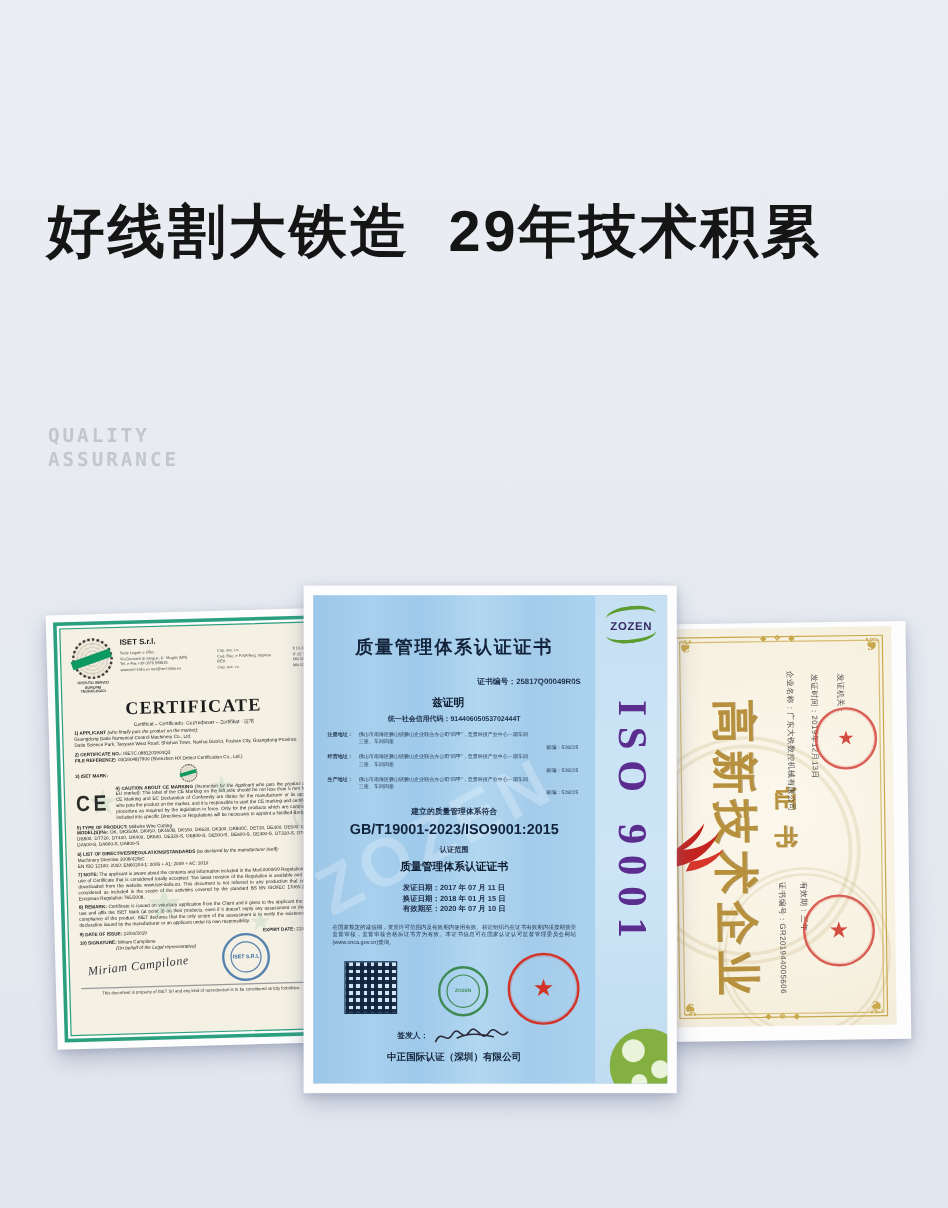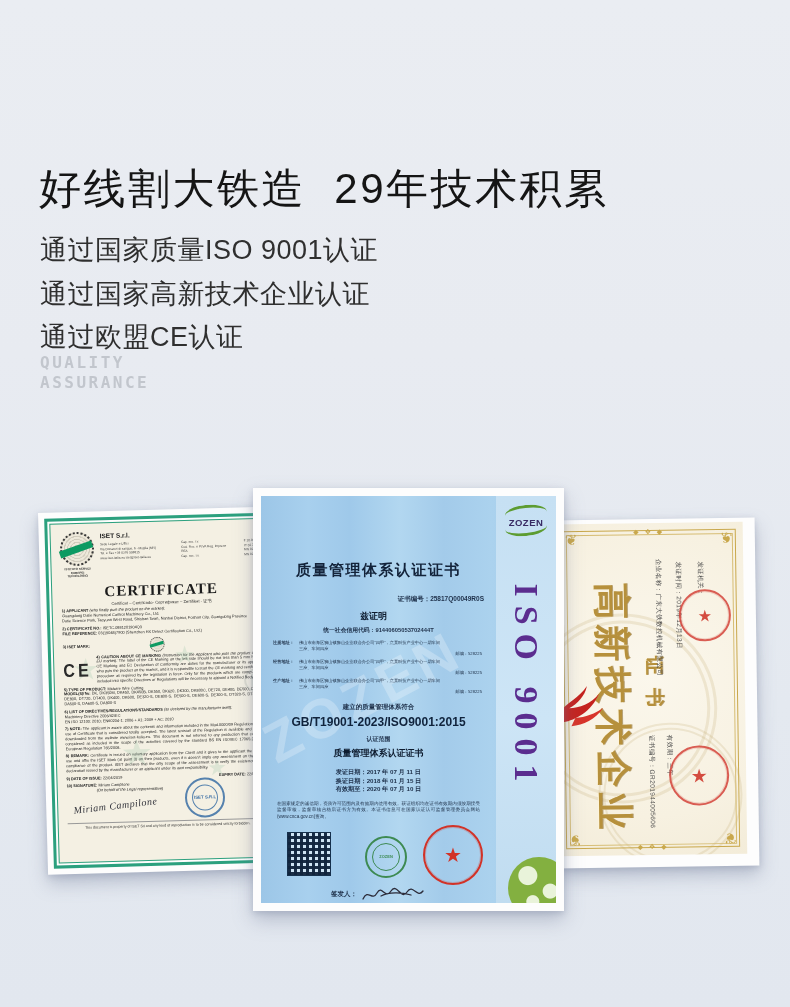--- a/index.html
+++ b/index.html
@@ -4,21 +4,21 @@
 <style>
   html,body{margin:0;padding:0;background:#dfe3ea;}
   .page{position:relative;width:790px;height:1007px;overflow:hidden;
     background:linear-gradient(180deg,#eaedf2 0%,#e8ebf1 35%,#e4e9f0 70%,#e2e7ef 100%);
     font-family:"Liberation Sans","DejaVu Sans",sans-serif;}
 
   
   .badge{position:absolute;left:40px;top:92px;height:47px;line-height:47px;padding:0 27px;
     background:linear-gradient(96deg,#5a6bd0,#7a8ae4);color:#fff;font-size:26px;font-weight:bold;
     letter-spacing:3px;border-radius:24px;}
-  .hero-title{position:absolute;left:39px;top:161px;width:740px;font-size:42px;font-weight:normal;
+  .hero-title{position:absolute;left:39px;top:161px;width:740px;font-size:48px;font-weight:bold;
     letter-spacing:2.5px;color:#151515;white-space:pre;}
   .hero-points{position:absolute;left:40px;top:229px;font-size:27px;color:#2f2f2f;line-height:43.5px;letter-spacing:0.5px;}
   .hero-wm{position:absolute;left:40px;top:353px;font-family:"DejaVu Sans Mono",monospace;
     font-weight:bold;font-size:16px;line-height:19.5px;letter-spacing:2.5px;color:#c2c6cd;white-space:pre-line;}
 
   .cert{position:absolute;background:#fdfdfd;box-shadow:0 9px 18px rgba(110,122,150,.38),0 2px 6px rgba(110,122,150,.28);}
   .pre{white-space:pre-line;}
 
   
   .ce{left:38px;top:513px;width:230px;height:350px;padding:6px;transform:rotate(-1.6deg);transform-origin:0 0;z-index:1;}
@@ -61,21 +61,21 @@
   .ce-stamp{position:absolute;right:42px;top:-14px;width:36px;height:36px;border-radius:50%;
     border:2px solid rgba(58,110,165,.85);display:flex;align-items:center;justify-content:center;}
   .ce-stamp-in{width:24px;height:24px;border-radius:50%;border:1px solid rgba(58,110,165,.85);
     display:flex;align-items:center;justify-content:center;font-size:4.4px;font-weight:bold;color:#3a6ea5;text-align:center;}
   .ce-footer{border-top:0.5px solid #999;margin-top:2px;padding-top:2px;text-align:center;font-size:3.6px;color:#333;}
 
   
   .iso{left:253px;top:488px;width:295px;height:407px;padding:8px;z-index:3;}
   .iso-paper{position:relative;height:100%;box-sizing:border-box;overflow:hidden;
     background:linear-gradient(90deg,#9cc6e7 0%,#a8d0ee 16%,#9fc9ea 30%,#b2d7f0 47%,#a3cbea 62%,#abd2ee 78%,#9fc8e8 100%);}
-  .iso-main{position:absolute;left:0;top:0;bottom:0;right:60px;padding:0 12px;color:#1d2f49;margin-top:31px;}
+  .iso-main{position:absolute;left:0;top:0;bottom:0;right:60px;padding:0 12px;color:#1d2f49;}
   .iso-wm{position:absolute;left:-6px;top:168px;font-size:56px;font-weight:bold;letter-spacing:5px;
     color:rgba(255,255,255,.25);transform:rotate(-28deg);pointer-events:none;}
   .iso-title{margin-top:34px;text-align:center;font-size:15px;font-weight:bold;letter-spacing:1.5px;color:#13233a;}
   .iso-certno{margin-top:15px;text-align:right;font-size:6.5px;font-weight:bold;}
   .iso-declare{margin-top:6px;text-align:center;font-size:9px;font-weight:bold;padding-right:10px;color:#0d1b2e;}
   .iso-company{margin-top:6px;text-align:center;font-size:12.5px;font-weight:bold;color:#0d1b2e;letter-spacing:0.5px;}
   .iso-code{margin-top:3px;text-align:center;font-size:5.8px;font-weight:bold;}
   .iso-addrs{margin-top:5px;}
   .iso-addr{display:flex;font-size:4.2px;line-height:5.6px;color:#22354d;margin-top:2.2px;}
   .iso-addr .lab{width:26px;font-weight:bold;flex:none;}
@@ -138,25 +138,20 @@
     display:flex;align-items:center;justify-content:center;color:rgba(207,58,46,.9);
     box-shadow:inset 0 0 0 1px rgba(211,66,56,.2);}
   .ht-seal::before{content:"★";}
 </style>
 </head>
 <body>
 
 <div class="page">
 
   <h1 class="hero-title" style="margin:0;">好线割大铁造  29年技术积累</h1>
-  <div class="hero-points">
-    <div>通过国家质量ISO 9001认证</div>
-    <div>通过国家高新技术企业认证</div>
-    <div>通过欧盟CE认证</div>
-  </div>
   <div class="hero-wm">QUALITY
 ASSURANCE</div>
 
   <div class="cert ce">
     <div class="ce-frame">
       <div class="ce-paper">
         <span class="ce-star" style="left:18px;top:128px;"></span>
         <span class="ce-star" style="left:120px;top:120px;font-size:24px;"></span>
         <span class="ce-star" style="left:64px;top:210px;font-size:36px;"></span>
         <span class="ce-star" style="left:150px;top:235px;font-size:22px;"></span>

